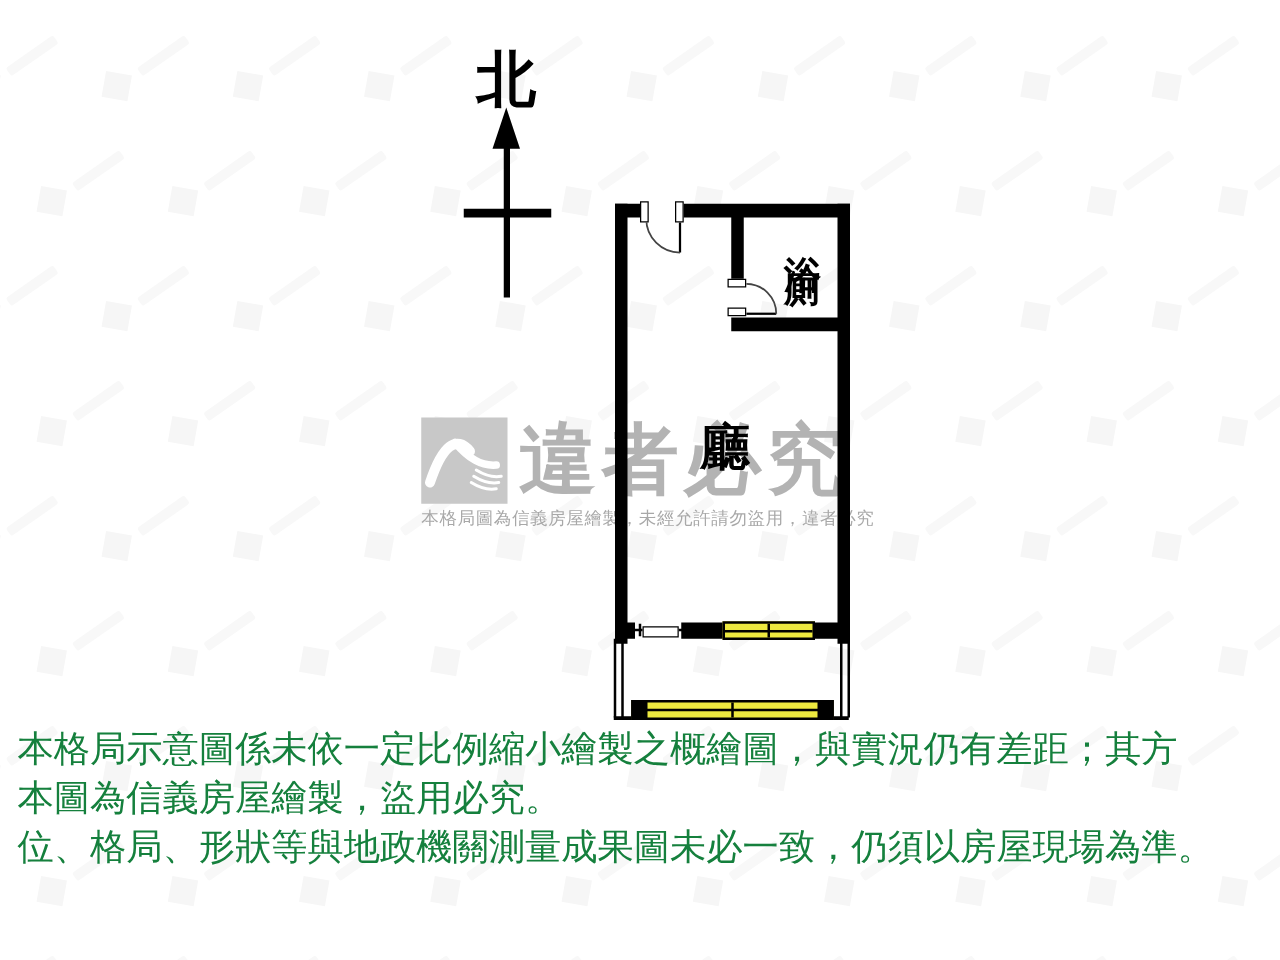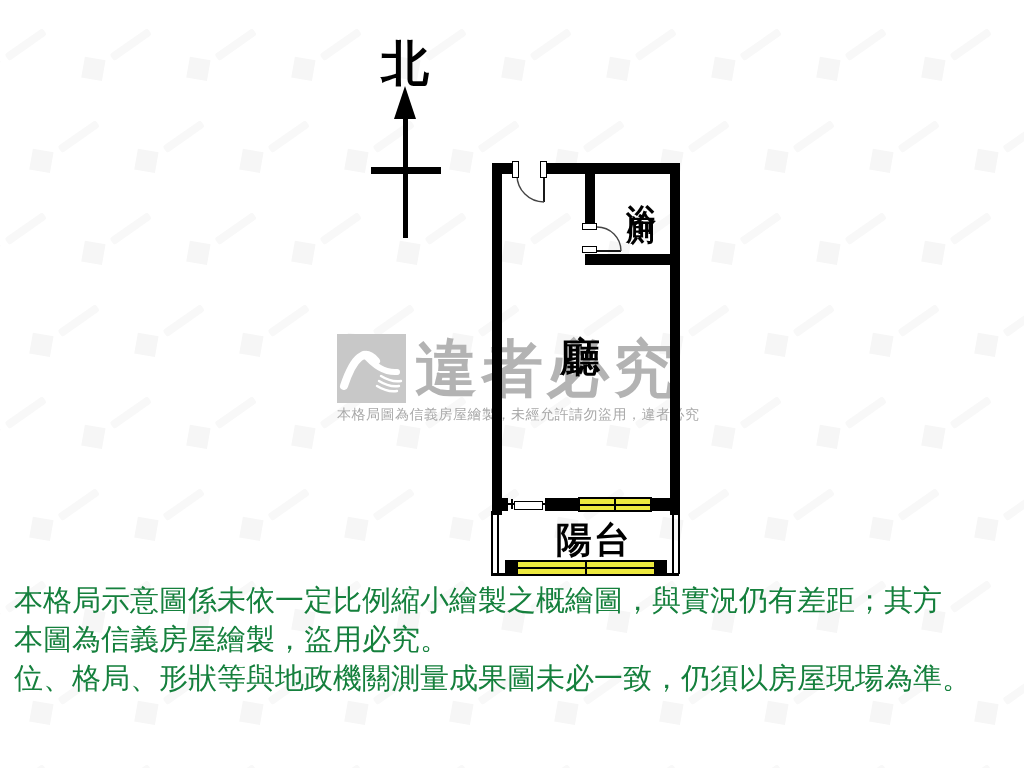--- a/index.html
+++ b/index.html
@@ -491,21 +491,20 @@
   </div>
   <div class="win-cap" style="left:505px;top:560px;width:13px;height:16px;"></div>
   <div class="win-cap" style="left:654px;top:560px;width:13px;height:16px;"></div>
 
   <div class="rail-v" style="left:491px;top:511px;height:63px;"></div>
   <div class="rail-v" style="left:672px;top:511px;height:63px;"></div>
   <div class="rail-h" style="left:491px;top:573px;width:188px;"></div>
 
   <div class="room-label label-bath">浴廁</div>
   <div class="room-label label-living">廳</div>
-  <div class="room-label label-balcony">陽台</div>
 
   <div class="disclaimer">
     <div>本格局示意圖係未依一定比例縮小繪製之概繪圖，與實況仍有差距；其方</div>
     <div>本圖為信義房屋繪製，盜用必究。</div>
     <div>位、格局、形狀等與地政機關測量成果圖未必一致，仍須以房屋現場為準。</div>
   </div>
 
 </div>
 
 </body></html>

